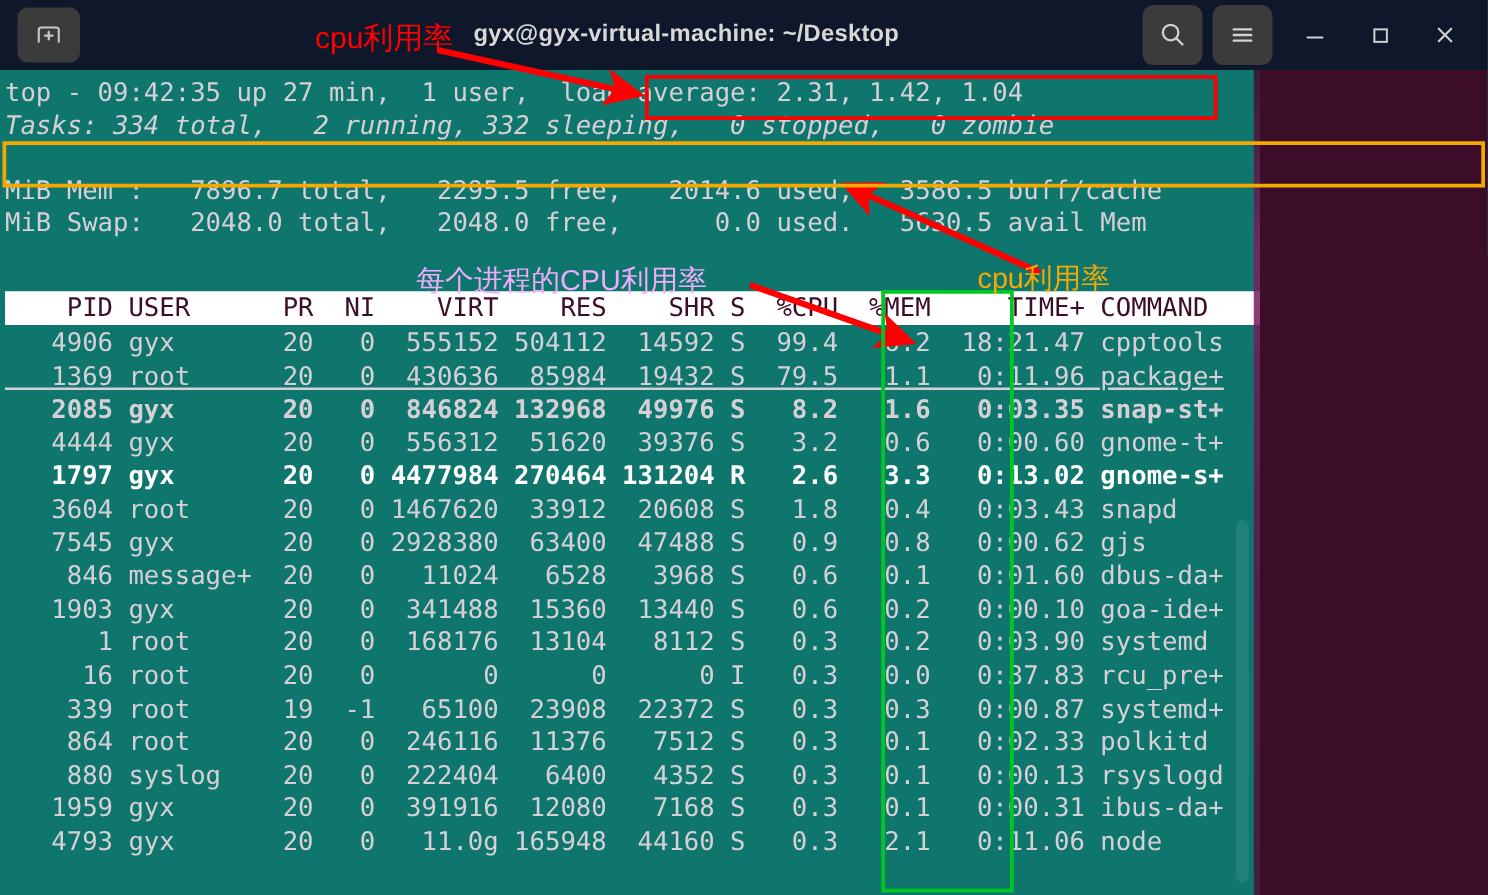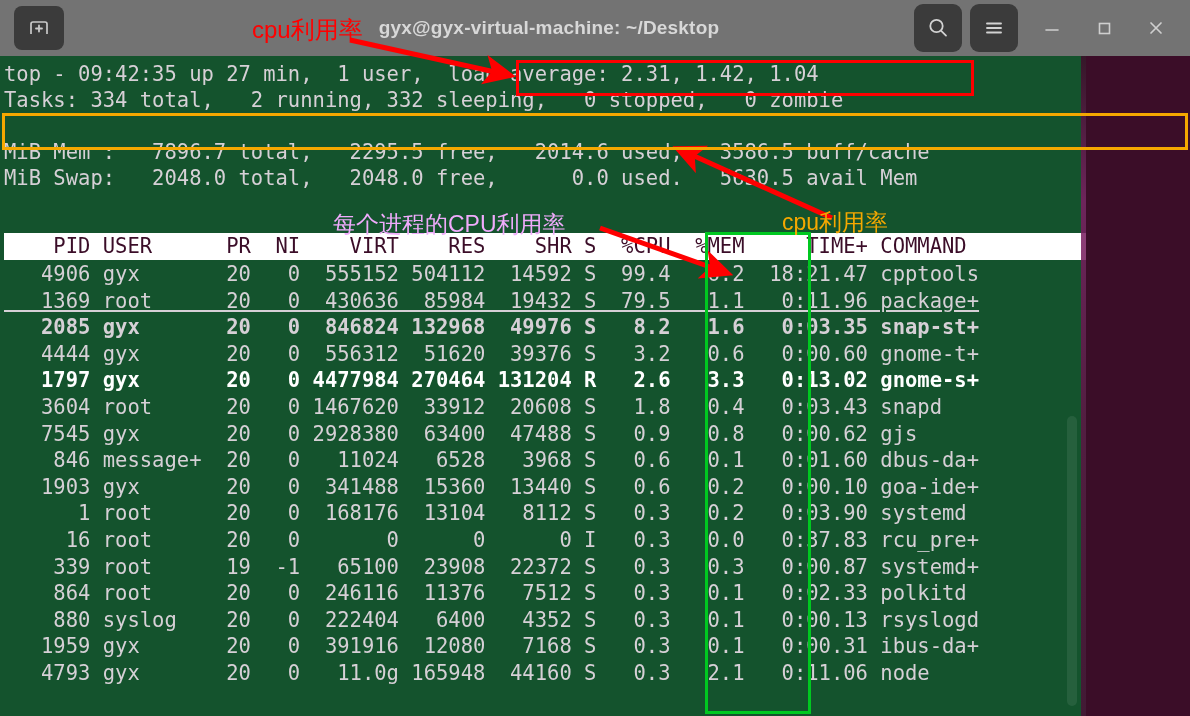--- a/index.html
+++ b/index.html
@@ -17,21 +17,21 @@
     overflow: hidden;
     background: #3b0d28;
   }
 
   
   .titlebar {
     position: absolute;
     left: 0; top: 0;
     width: 1190px;
     height: 56px;
-    background: #737373;
+    background: #0f172a;
     display: flex;
     align-items: center;
     box-sizing: border-box;
   }
   .tb-newtab {
     width: 50px; height: 44px;
     margin-left: 14px;
     border-radius: 8px;
     background: #3b3b3b;
     display: flex;
@@ -68,23 +68,23 @@
     display: flex;
     align-items: center;
     justify-content: center;
   }
   .ico { display:block; }
 
   
   .terminal {
     position: absolute;
     left: 0; top: 56px;
-    width: 1086px;
+    width: 1008px;
     height: 660px;
-    background: #14532d;
+    background: #0f766e;
     overflow: hidden;
   }
   .tline {
     position: absolute;
     left: 4px;
     width: 1186px;
     height: 25px;
     line-height: 25px;
     white-space: pre;
     font-family: "DejaVu Sans Mono", monospace;
@@ -203,21 +203,21 @@
         <svg class="ico" width="22" height="22" viewBox="0 0 22 22">
           <path d="M6 6 L16 16 M16 6 L6 16" stroke="#cfcfcf" stroke-width="1.7" stroke-linecap="round"></path>
         </svg>
       </div>
     </div>
   </div>
 
   <div class="terminal">
 
     <div class="tline" style="top:6px;">top - 09:42:35 up 27 min,  1 user,  load average: 2.31, 1.42, 1.04</div>
-    <div class="tline" style="top:32px;">Tasks: 334 total,   2 running, 332 sleeping,   0 stopped,   0 zombie</div>
+    <div class="tline" style="top:32px;font-style:italic;">Tasks: 334 total,   2 running, 332 sleeping,   0 stopped,   0 zombie</div>
     <div class="tline" style="top:84px;">MiB Mem :   7896.7 total,   2295.5 free,   2014.6 used,   3586.5 buff/cache</div>
     <div class="tline" style="top:110px;">MiB Swap:   2048.0 total,   2048.0 free,      0.0 used.   5630.5 avail Mem</div>
 
     <div class="hdrrow" style="top:177px;">    PID USER      PR  NI    VIRT    RES    SHR S  %CPU  %MEM     TIME+ COMMAND</div>
 
     <div id="rows-host">
         <div class="tline" style="top: 206px;">   4906 gyx       20   0  555152 504112  14592 S  99.4   6.2  18:21.47 cpptools</div>
         <div class="tline" style="top: 232.6px; text-decoration: underline;">   1369 root      20   0  430636  85984  19432 S  79.5   1.1   0:11.96 package+</div>
         <div class="tline" style="top: 259.2px; font-weight: bold;">   2085 gyx       20   0  846824 132968  49976 S   8.2   1.6   0:03.35 snap-st+</div>
         <div class="tline" style="top: 285.8px;">   4444 gyx       20   0  556312  51620  39376 S   3.2   0.6   0:00.60 gnome-t+</div>

